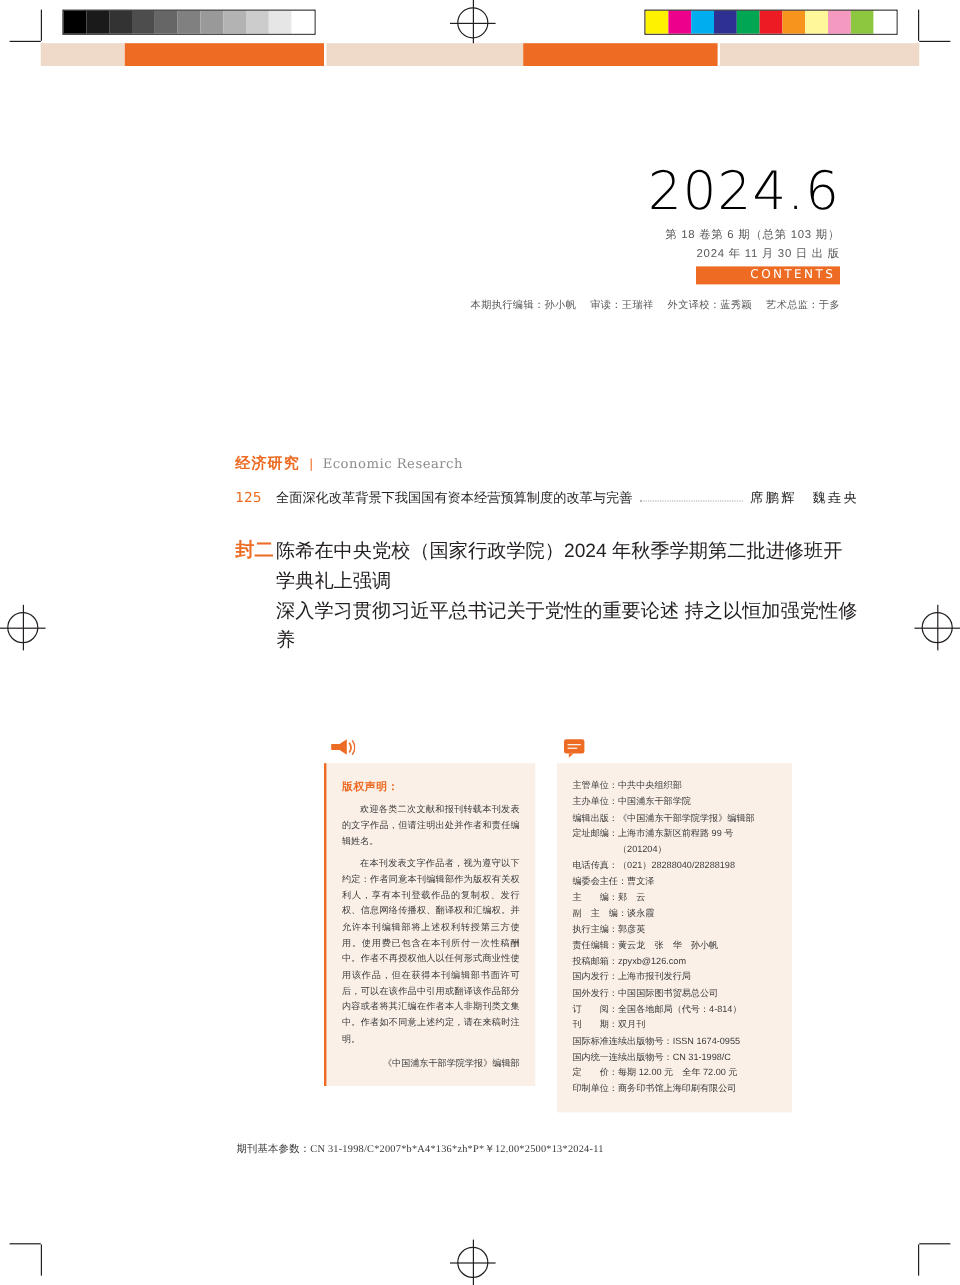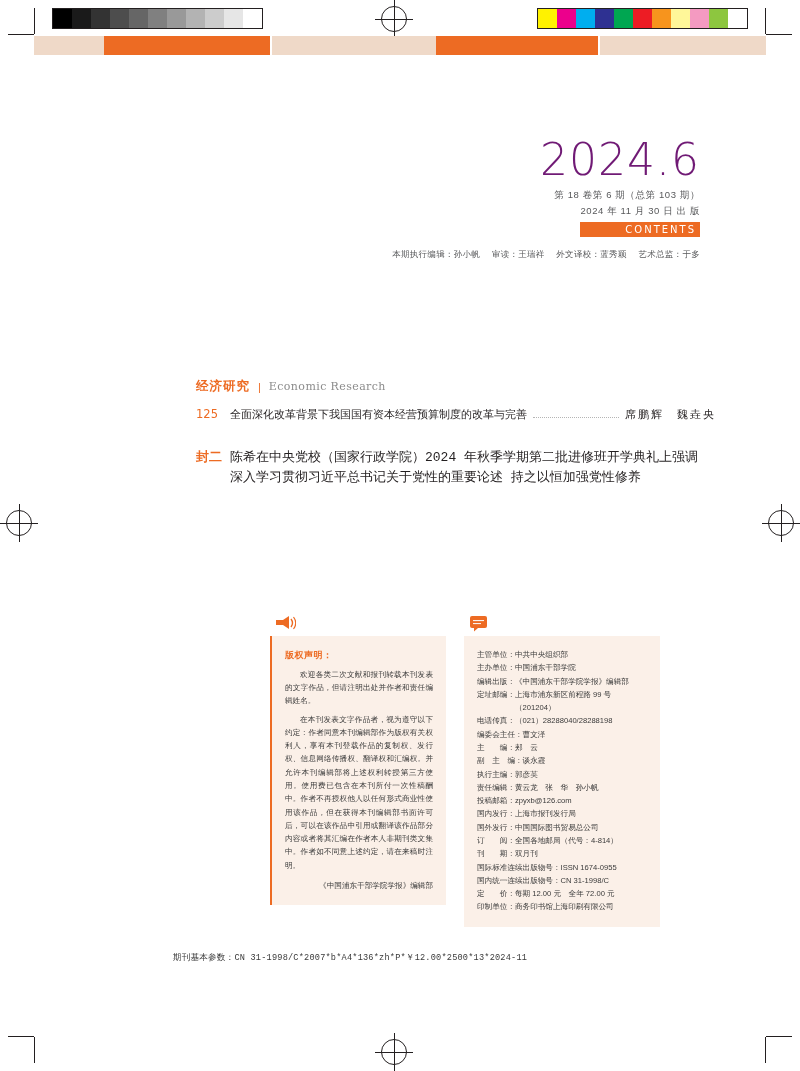--- a/index.html
+++ b/index.html
@@ -55,21 +55,21 @@
 
   
   .masthead {
     position: absolute; right: 100px; top: 138px;
     text-align: right;
   }
   .issue-year {
     font-family: "DejaVu Sans", sans-serif;
     font-size: 44px;
     letter-spacing: 1px;
-    color: #701a75;
+    color: #000000;
     font-weight: 300;
     line-height: 1;
   }
   .issue-line {
     font-size: 9.5px;
     color: #58595b;
     margin-top: 7px;
     letter-spacing: .6px;
   }
   .issue-line2 {
@@ -131,21 +131,21 @@
     border-bottom: 1px dotted #b5b5b5;
     margin: 0 6px 3px 6px;
     min-width: 10px;
   }
   .toc-row .auth {
     color: #231f20; white-space: nowrap; text-align: right;
     letter-spacing: 2px;
   }
 
   .cover-block { margin-top: 26px; }
-  .cover-row { display: flex; margin-bottom: 4px; font-size: 13px; font-family: Liberation Mono, monospace; }
+  .cover-row { display: flex; margin-bottom: 4px; font-size: 16px; }
   .cover-row .pg {
     color: #ed6b23; width: 34px; flex: none; font-weight: bold;
   }
   .cover-row .ttl { color: #231f20; line-height: 1.55; }
 
   
   .lower { position: absolute; left: 270px; top: 636px; display: flex; gap: 18px; }
 
   .col {
     background: #fbf0e8;
@@ -171,21 +171,21 @@
   .copyright-sign { text-align: right; margin-top: 7px; }
 
   .pub-line { display: flex; }
   .pub-line .k { white-space: pre; flex: none; }
   .pub-line .v { }
 
   .cip {
     position: absolute; left: 0; right: 100px; top: 952px;
     text-align: center; font-size: 8.6px; color: #3a3a3a;
     letter-spacing: .2px;
-    font-family: Liberation Mono, monospace;
+    font-family: Liberation Serif, serif;
   }
 </style>
 </head>
 <body>
 
 <div class="page">
 
   <div class="crop v" style="left:34px; top:8px;"></div>
   <div class="crop h" style="left:8px;  top:34px;"></div>
   <div class="crop v" style="right:34px; top:8px;"></div>

